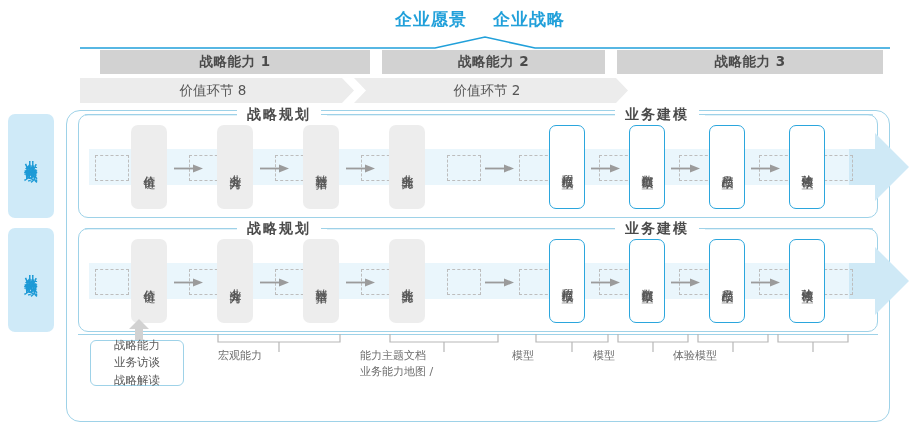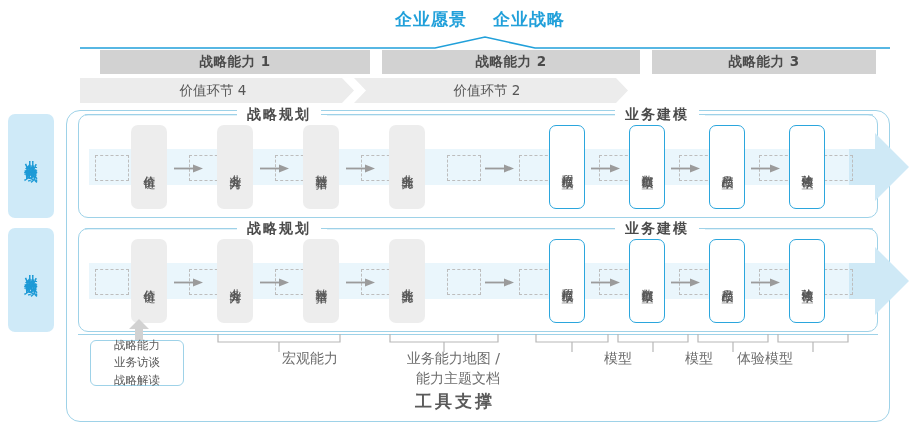--- a/index.html
+++ b/index.html
@@ -17,22 +17,22 @@
   .vision-title{color:#21a0da;font-size:17px;font-weight:bold;letter-spacing:1px;white-space:nowrap;}
 
   
   .tent{position:absolute;left:80px;top:36px;width:810px;height:14px;}
 
   
   .cap-row{position:absolute;left:80px;top:50px;width:810px;height:24px;display:flex;gap:12px;margin-left:20px;}
   .cap-cell{background:#d2d2d2;color:#4a4a4a;font-size:13.5px;font-weight:bold;
     display:flex;align-items:center;justify-content:center;letter-spacing:.5px;}
   .cap-cell.c1{width:270px;}
-  .cap-cell.c2{width:258px;}
-  .cap-cell.c3{width:224px;}
+  .cap-cell.c2{width:223px;}
+  .cap-cell.c3{width:266px;}
 
   
   .vc-row{position:absolute;left:80px;top:78px;width:810px;height:25px;}
   .vc-seg{position:absolute;top:0;height:25px;background:#ececec;color:#555;
     font-size:13.5px;display:flex;align-items:center;justify-content:center;}
   .vc-s1{left:0;width:274px;clip-path:polygon(0 0,262px 0,274px 50%,262px 100%,0 100%);}
   .vc-s2{left:274px;width:274px;clip-path:polygon(0 0,262px 0,274px 50%,262px 100%,0 100%,12px 50%);}
   .vc-s3{left:548px;width:262px;clip-path:polygon(0 0,250px 0,262px 50%,250px 100%,0 100%,12px 50%);}
   .vc-seg span{margin-left:-8px;}
 
@@ -76,21 +76,21 @@
     display:flex;align-items:center;justify-content:center;box-sizing:border-box;}
   .box span{writing-mode:vertical-rl;font-size:12px;line-height:1.25;letter-spacing:1px;}
   .box.gray{background:#ededed;color:#555;}
   .box.blue{background:#ffffff;border:1.5px solid #2ba6dd;color:#555;}
 
   
   .arw{position:absolute;top:23px;width:30px;height:9px;}
 
   
   .brk{position:absolute;stroke:#b7b7b7;fill:none;stroke-width:1.2;}
-  .tool-lbl{position:absolute;text-align:right;color:#6d6d6d;font-size:14px;line-height:1.45;}
+  .tool-lbl{position:absolute;text-align:left;color:#6d6d6d;font-size:11px;line-height:1.45;}
   .tool-box{position:absolute;border:1.3px solid #9ed2e8;border-radius:6px;background:#fff;
     color:#5a5a5a;font-size:11.5px;line-height:1.5;text-align:center;
     display:flex;flex-direction:column;align-items:center;justify-content:center;}
 
   .up-arrow{position:absolute;width:22px;height:22px;}
 
   .tool-support{position:absolute;left:0;top:390px;width:910px;text-align:center;
     color:#5a5a5a;font-size:17px;font-weight:bold;letter-spacing:3px;}
 
   .hline{position:absolute;height:1.2px;background:#9ed2e8;}
@@ -110,21 +110,21 @@
   </svg>
 
   <div class="cap-row">
     <div class="cap-cell c1">战略能力 1</div>
     <div class="cap-cell c2">战略能力 2</div>
     <div class="cap-cell c3">战略能力 3</div>
   </div>
 
   <div class="vc-row">
     <div class="vc-seg vc-s1">
-      <span>价值环节 4</span>
+      <span>价值环节 8</span>
     </div>
     <div class="vc-seg vc-s2">
       <span>价值环节 2</span>
     </div>
   </div>
 
   <div class="domain d1">
     <span>业务领域 1</span>
   </div>
   <div class="domain d2">
@@ -313,28 +313,27 @@
   <div class="tool-box" style="left:90px;top:340px;width:92px;height:44px;">
     <div>战略能力</div>
     <div>业务访谈</div>
     <div>战略解读</div>
   </div>
 
   <div class="tool-lbl" style="left:218px;top:348px;width:120px;">
     <div>宏观能力</div>
   </div>
   <div class="tool-lbl" style="left:360px;top:348px;width:140px;">
+    <div>能力主题文档</div>
     <div>业务能力地图 /</div>
-    <div>能力主题文档</div>
   </div>
   <div class="tool-lbl" style="left:512px;top:348px;width:120px;">
     <div>模型</div>
   </div>
   <div class="tool-lbl" style="left:593px;top:348px;width:120px;">
     <div>模型</div>
   </div>
   <div class="tool-lbl" style="left:673px;top:348px;width:120px;">
     <div>体验模型</div>
   </div>
 
-  <div class="tool-support">工具支撑</div>
 
 </div>
 
 </body></html>

